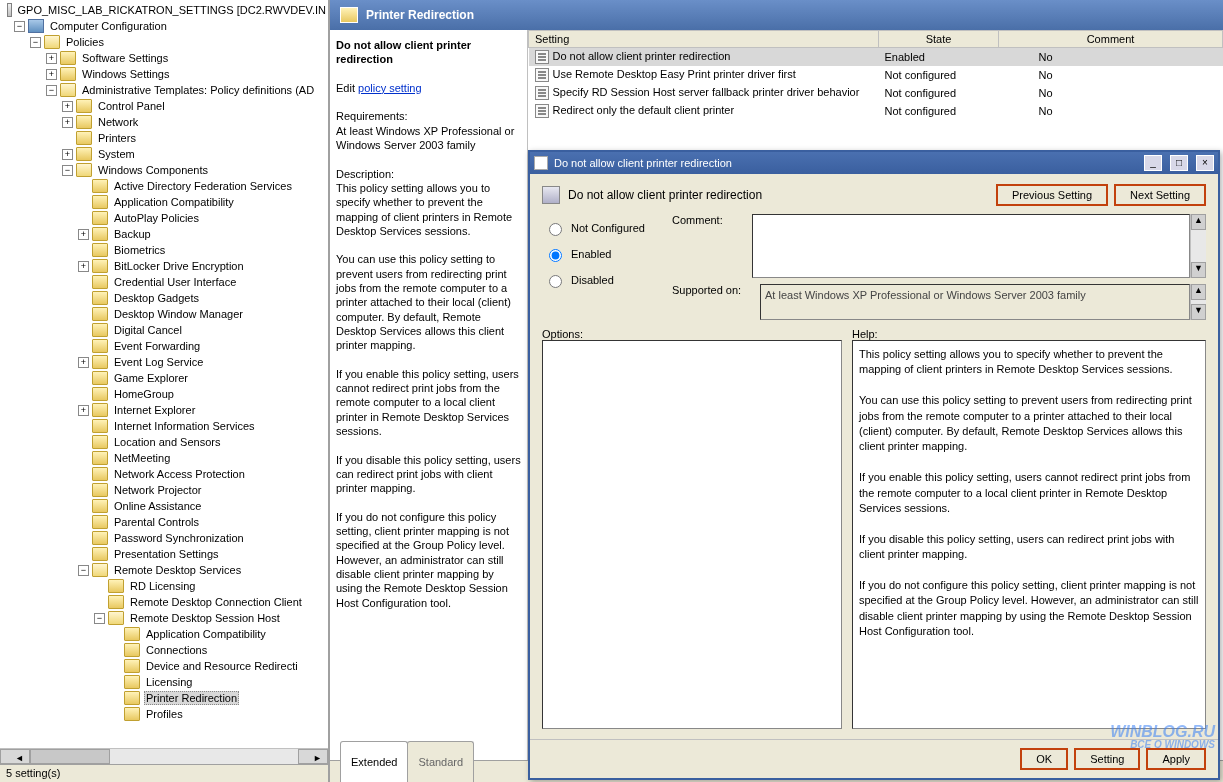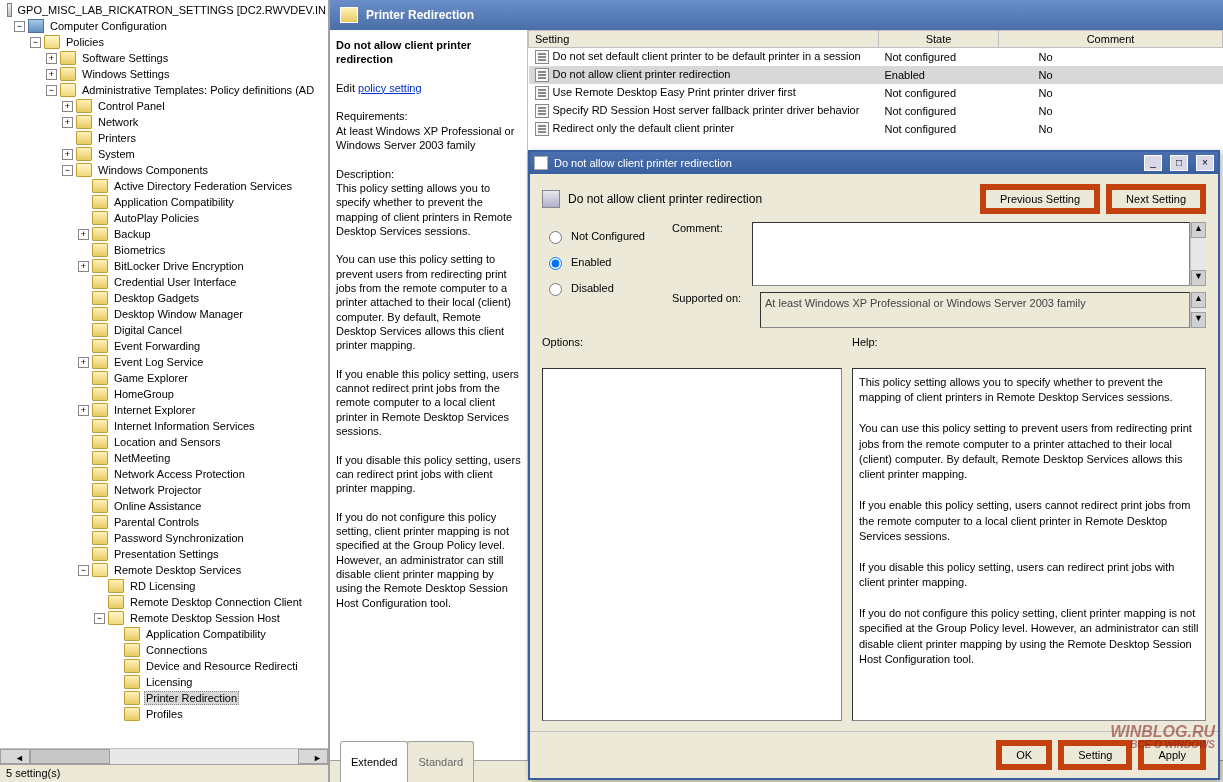--- a/index.html
+++ b/index.html
@@ -193,31 +193,31 @@
     gap:6px;
   }
   .titlebar .tico{width:14px;height:14px;background:#fff;border:1px solid #aaa;}
   .titlebar .spacer{flex:1;}
   .winbtn{width:18px;height:16px;background:#d8d8e8;border:1px solid #fff;margin-left:2px;text-align:center;font-size:10px;line-height:14px;color:#000;}
   .dlg-body{flex:1;padding:10px 12px;display:flex;flex-direction:column;gap:8px;overflow:hidden;}
   .dlg-row{display:flex;align-items:center;gap:10px;}
   .dlg-title-row{display:flex;align-items:center;gap:8px;}
   .dlg-title-row .dico{width:18px;height:18px;background:linear-gradient(#e8e8f0,#b0b0c8);border:1px solid #888;}
   .nav-btns{margin-left:auto;display:flex;gap:6px;}
-  .btn{background:#ece9d8;border:6px solid #c2410c;padding:3px 14px;font-size:11px;cursor:pointer;}
+  .btn{background:#ece9d8;border:2px solid #c2410c;padding:3px 14px;font-size:11px;cursor:pointer;}
   .radio-col{display:flex;flex-direction:column;gap:10px;padding:6px 2px;width:120px;}
   .radio-col label{display:flex;align-items:center;gap:6px;font-size:11px;}
   .comment-box{flex:1;height:64px;background:#fff;border:1px inset #888;font-size:11px;padding:2px;resize:none;position:relative;}
   .supported-box{flex:1;height:36px;background:#ece9d8;border:1px inset #888;font-size:11px;padding:4px;color:#444;}
   .panes{flex:1;display:flex;gap:10px;min-height:0;}
   .pane{flex:1;display:flex;flex-direction:column;}
-  .pane-label{font-size:11px;margin-bottom:20px;}
+  .pane-label{font-size:11px;margin-bottom:0;}
   .pane-box{flex:1;background:#fff;border:1px inset #888;padding:6px;font-size:11px;line-height:1.4;overflow:auto;}
   .dlg-buttons{display:flex;justify-content:flex-end;gap:6px;padding:8px 12px;border-top:1px solid #c0c0c0;}
-  .watermark{position:absolute;right:8px;bottom:32px;font-size:16px;font-weight:bold;color:#7f1d1d;font-style:italic;text-align:right;opacity:.55;pointer-events:none;line-height:1;}
+  .watermark{position:absolute;right:8px;bottom:32px;font-size:16px;font-weight:bold;color:#3b82f6;font-style:italic;text-align:right;opacity:.55;pointer-events:none;line-height:1;}
   .scroll-hint{width:16px;background:#e8e8e8;border-left:1px solid #c0c0c0;display:flex;flex-direction:column;}
   .scroll-hint .ar{height:16px;text-align:center;font-size:9px;background:#d0d0d0;border:1px solid #a0a0a0;}
 </style>
 </head>
 <body>
 
 <div class="app">
 
   <div class="tree-panel">
     <div class="tree-scroll">
@@ -478,25 +478,20 @@
       <div class="settings-col">
         <table class="settings-table">
           <thead>
               <tr>
             <th style="width:350px">Setting</th>
             <th style="width:120px;text-align:center">State</th>
             <th style="text-align:center">Comment</th>
           </tr>
             </thead>
           <tbody id="settings-tbody">
-              <tr>
-                <td><span class="row-ico"></span>Do not set default client printer to be default printer in a session</td>
-                <td>Not configured</td>
-                <td style="text-align:left;padding-left:40px">No</td>
-              </tr>
               <tr class="sel">
                 <td><span class="row-ico"></span>Do not allow client printer redirection</td>
                 <td>Enabled</td>
                 <td style="text-align:left;padding-left:40px">No</td>
               </tr>
               <tr>
                 <td><span class="row-ico"></span>Use Remote Desktop Easy Print printer driver first</td>
                 <td>Not configured</td>
                 <td style="text-align:left;padding-left:40px">No</td>
               </tr>

